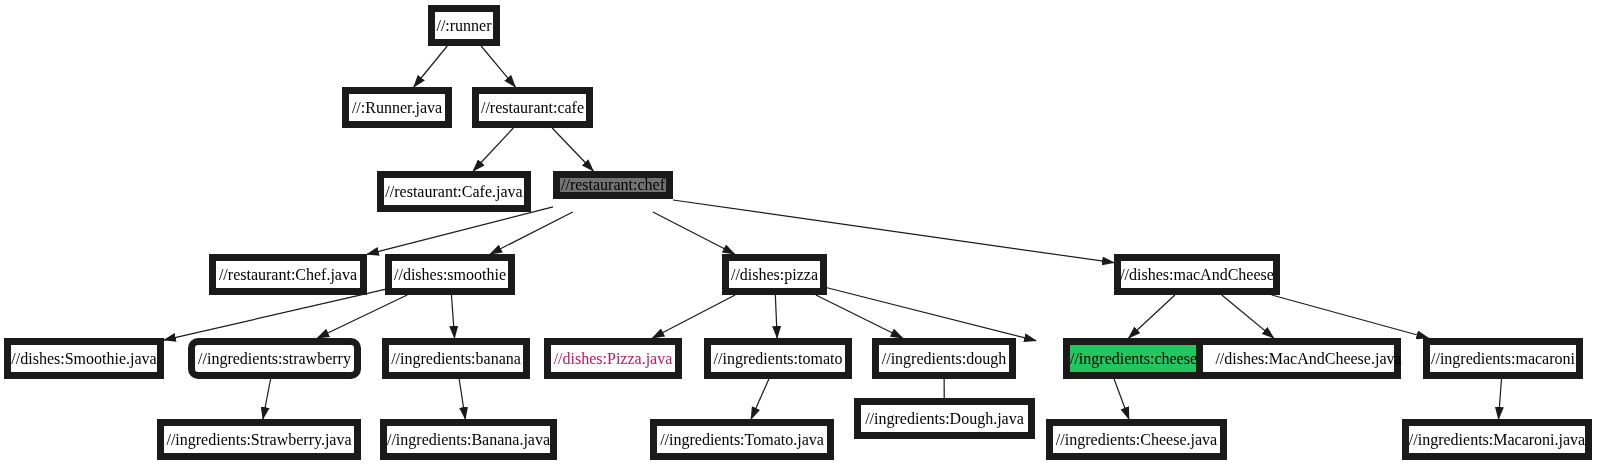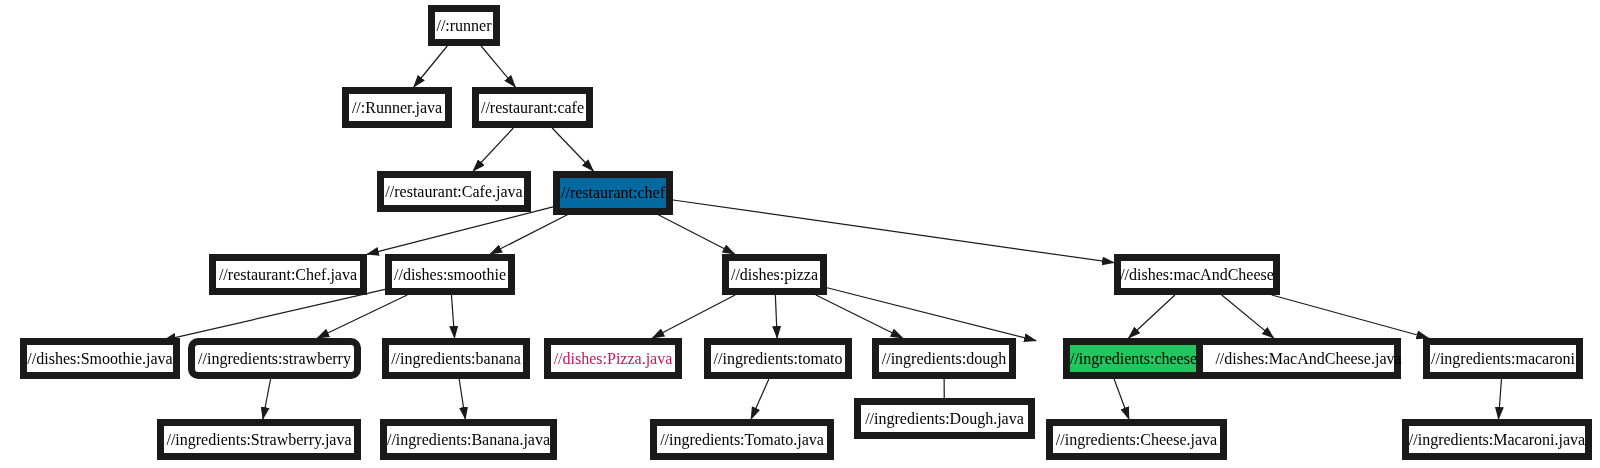--- a/index.html
+++ b/index.html
@@ -77,26 +77,26 @@
         <line x1="1221.7708333333333" y1="295" x2="1273.7291666666667" y2="338" stroke="#1a1a1a" stroke-width="1.2" marker-end="url(#arrowhead)"></line>
         <line x1="1271.6785714285713" y1="295" x2="1428.3214285714287" y2="338" stroke="#1a1a1a" stroke-width="1.2" marker-end="url(#arrowhead)"></line>
         <line x1="1501.4814814814815" y1="379" x2="1498.5185185185185" y2="419" stroke="#1a1a1a" stroke-width="1.2" marker-end="url(#arrowhead)"></line>
       </g>
   </svg>
   <div id="node-layer">
       <div class="node" style="left: 428px; top: 5px; width: 72px; height: 41px; background: rgb(255, 255, 255); border-color: rgb(26, 26, 26); color: rgb(0, 0, 0);">//:runner</div>
       <div class="node" style="left: 342px; top: 87px; width: 110px; height: 41px; background: rgb(255, 255, 255); border-color: rgb(26, 26, 26); color: rgb(0, 0, 0);">//:Runner.java</div>
       <div class="node" style="left: 472px; top: 87px; width: 121px; height: 41px; background: rgb(255, 255, 255); border-color: rgb(26, 26, 26); color: rgb(0, 0, 0);">//restaurant:cafe</div>
       <div class="node" style="left: 377px; top: 171px; width: 154px; height: 41px; background: rgb(255, 255, 255); border-color: rgb(26, 26, 26); color: rgb(0, 0, 0);">//restaurant:Cafe.java</div>
-      <div class="node" style="left: 553px; top: 171px; width: 120px; height: 44px; background: #0369a1; border-color: rgb(26, 26, 26); color: rgb(0, 0, 0);">//restaurant:chef</div>
+      <div class="node" style="left: 553px; top: 171px; width: 120px; height: 28px; background: #737373; border-color: rgb(26, 26, 26); color: rgb(0, 0, 0);">//restaurant:chef</div>
       <div class="node" style="left: 209px; top: 254px; width: 158px; height: 41px; background: rgb(255, 255, 255); border-color: rgb(26, 26, 26); color: rgb(0, 0, 0);">//restaurant:Chef.java</div>
       <div class="node" style="left: 385px; top: 254px; width: 130px; height: 41px; background: rgb(255, 255, 255); border-color: rgb(26, 26, 26); color: rgb(0, 0, 0);">//dishes:smoothie</div>
       <div class="node" style="left: 722px; top: 254px; width: 105px; height: 41px; background: rgb(255, 255, 255); border-color: rgb(26, 26, 26); color: rgb(0, 0, 0);">//dishes:pizza</div>
       <div class="node" style="left: 1114px; top: 254px; width: 166px; height: 41px; background: rgb(255, 255, 255); border-color: rgb(26, 26, 26); color: rgb(0, 0, 0);">//dishes:macAndCheese</div>
-      <div class="node" style="left: 20px; top: 338px; width: 160px; height: 41px; background: rgb(255, 255, 255); border-color: rgb(26, 26, 26); color: rgb(0, 0, 0); text-align: right;">//dishes:Smoothie.java</div>
+      <div class="node" style="left: 4px; top: 338px; width: 160px; height: 41px; background: rgb(255, 255, 255); border-color: rgb(26, 26, 26); color: rgb(0, 0, 0); text-align: right;">//dishes:Smoothie.java</div>
       <div class="node" style="left: 188px; top: 338px; width: 173px; height: 41px; background: rgb(255, 255, 255); border-color: rgb(26, 26, 26); color: rgb(0, 0, 0); border-radius: 10px;">//ingredients:strawberry</div>
       <div class="node" style="left: 382px; top: 338px; width: 148px; height: 41px; background: rgb(255, 255, 255); border-color: rgb(26, 26, 26); color: rgb(0, 0, 0);">//ingredients:banana</div>
       <div class="node" style="left: 544px; top: 338px; width: 138px; height: 41px; background: rgb(255, 255, 255); border-color: rgb(26, 26, 26); color: #be185d;">//dishes:Pizza.java</div>
       <div class="node" style="left: 704px; top: 338px; width: 148px; height: 41px; background: rgb(255, 255, 255); border-color: rgb(26, 26, 26); color: rgb(0, 0, 0);">//ingredients:tomato</div>
       <div class="node" style="left: 872px; top: 338px; width: 144px; height: 41px; background: rgb(255, 255, 255); border-color: rgb(26, 26, 26); color: rgb(0, 0, 0);">//ingredients:dough</div>
       <div class="node" style="left: 1036px; top: 338px; width: 141px; height: 41px; background: #22c55e; border-color: rgb(26, 26, 26); color: rgb(0, 0, 0); margin-left: 27px;">//ingredients:cheese</div>
       <div class="node" style="left: 1196px; top: 338px; width: 205px; height: 41px; background: rgb(255, 255, 255); border-color: rgb(26, 26, 26); color: rgb(0, 0, 0); padding-left: 20px;">//dishes:MacAndCheese.java</div>
       <div class="node" style="left: 1423px; top: 338px; width: 160px; height: 41px; background: rgb(255, 255, 255); border-color: rgb(26, 26, 26); color: rgb(0, 0, 0);">//ingredients:macaroni</div>
       <div class="node" style="left: 157px; top: 419px; width: 204px; height: 41px; background: rgb(255, 255, 255); border-color: rgb(26, 26, 26); color: rgb(0, 0, 0);">//ingredients:Strawberry.java</div>
       <div class="node" style="left: 380px; top: 419px; width: 177px; height: 41px; background: rgb(255, 255, 255); border-color: rgb(26, 26, 26); color: rgb(0, 0, 0);">//ingredients:Banana.java</div>

